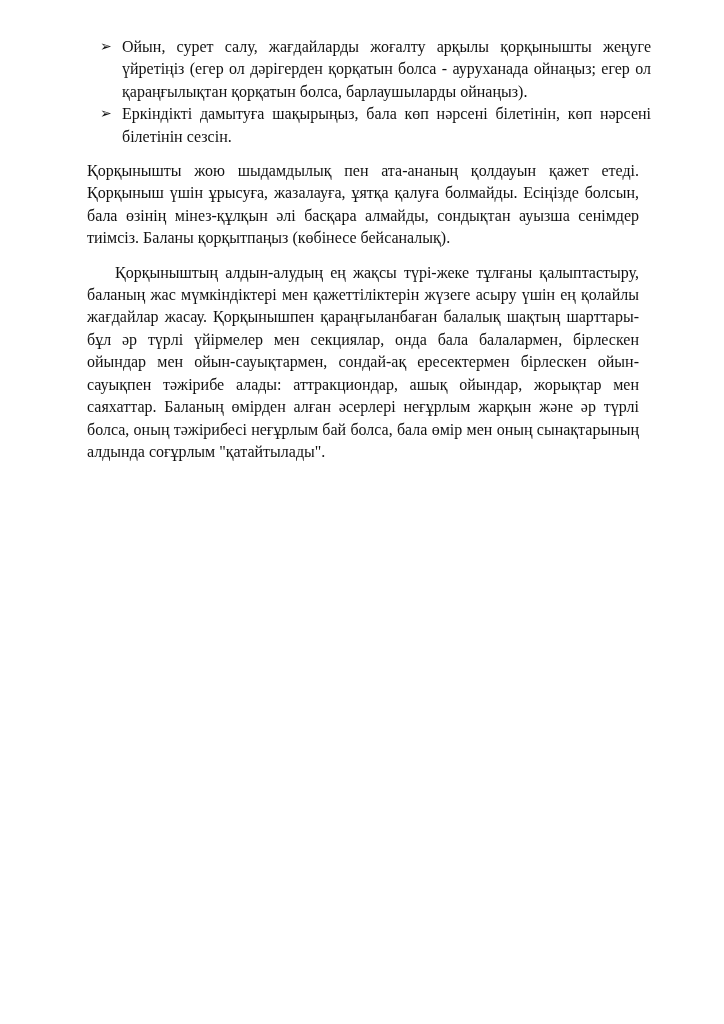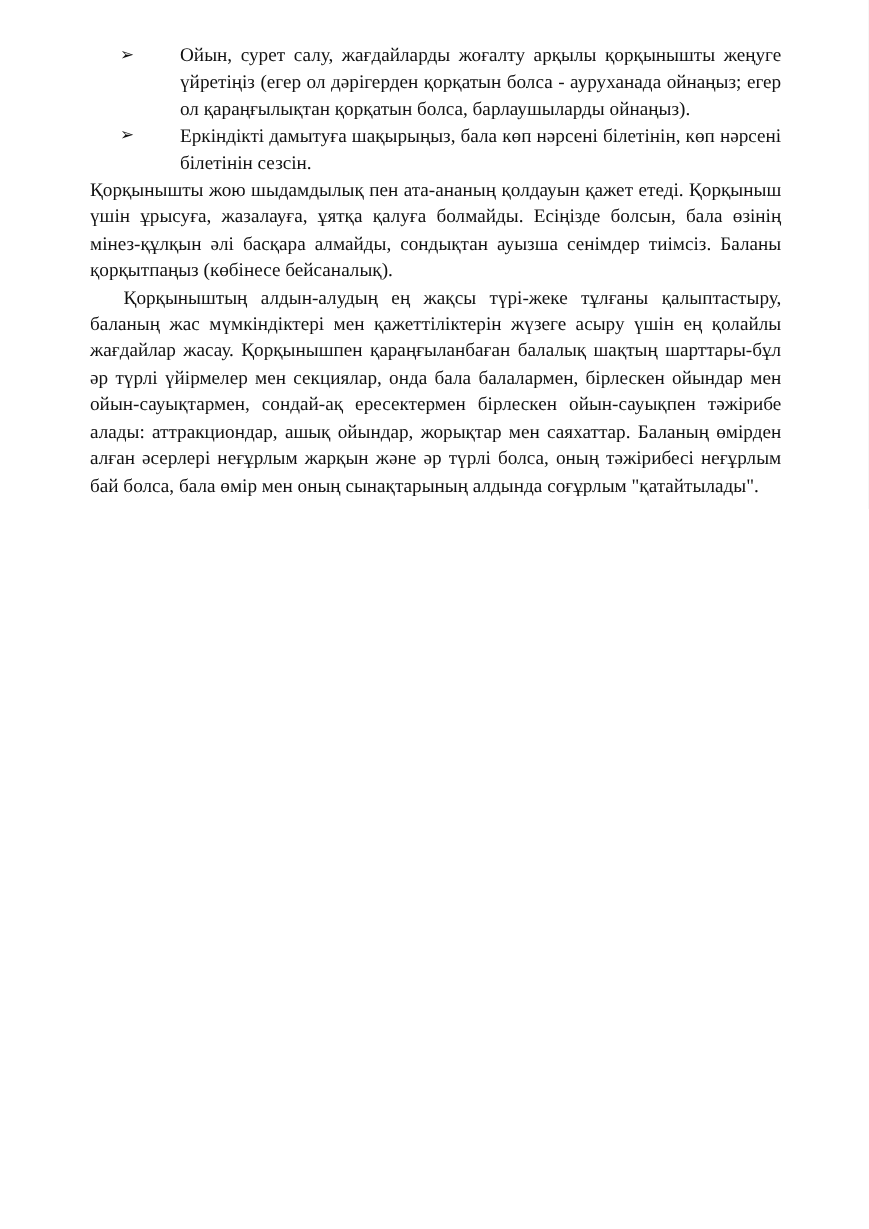--- a/index.html
+++ b/index.html
@@ -38,24 +38,23 @@
   .bullet-marker {
     flex: 0 0 22px;
     margin-left: 25px;
     font-size: 14px;
     line-height: 22.4px;
     text-align: left;
   }
   .bullet-text {
     flex: 1 1 auto;
     text-align: justify;
-    margin-left: 28px;
   }
   .para {
-    margin: 0;
+    margin: 12px;
     text-align: justify;
   }
   .para.indent {
     text-indent: 28px;
   }
 </style>
 </head>
 <body>
 
 <div class="page">

